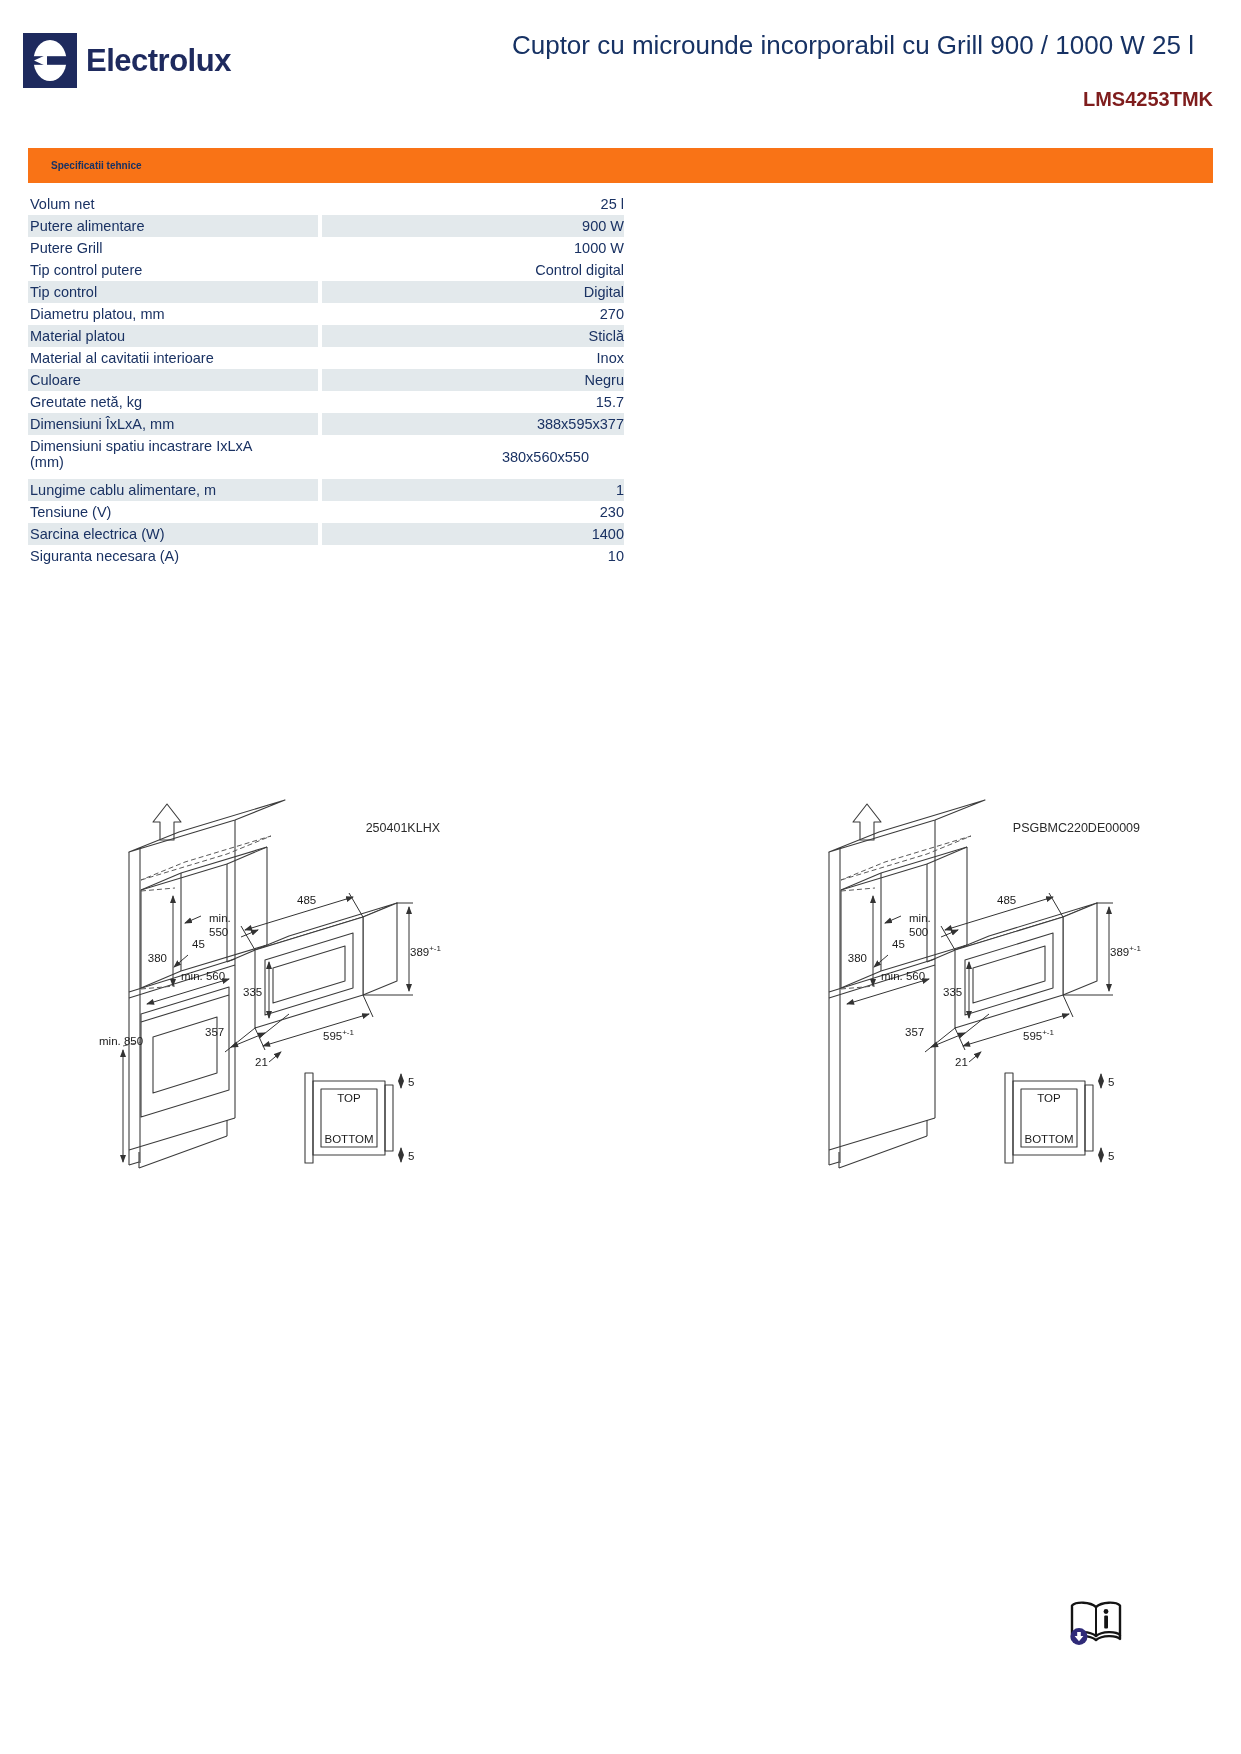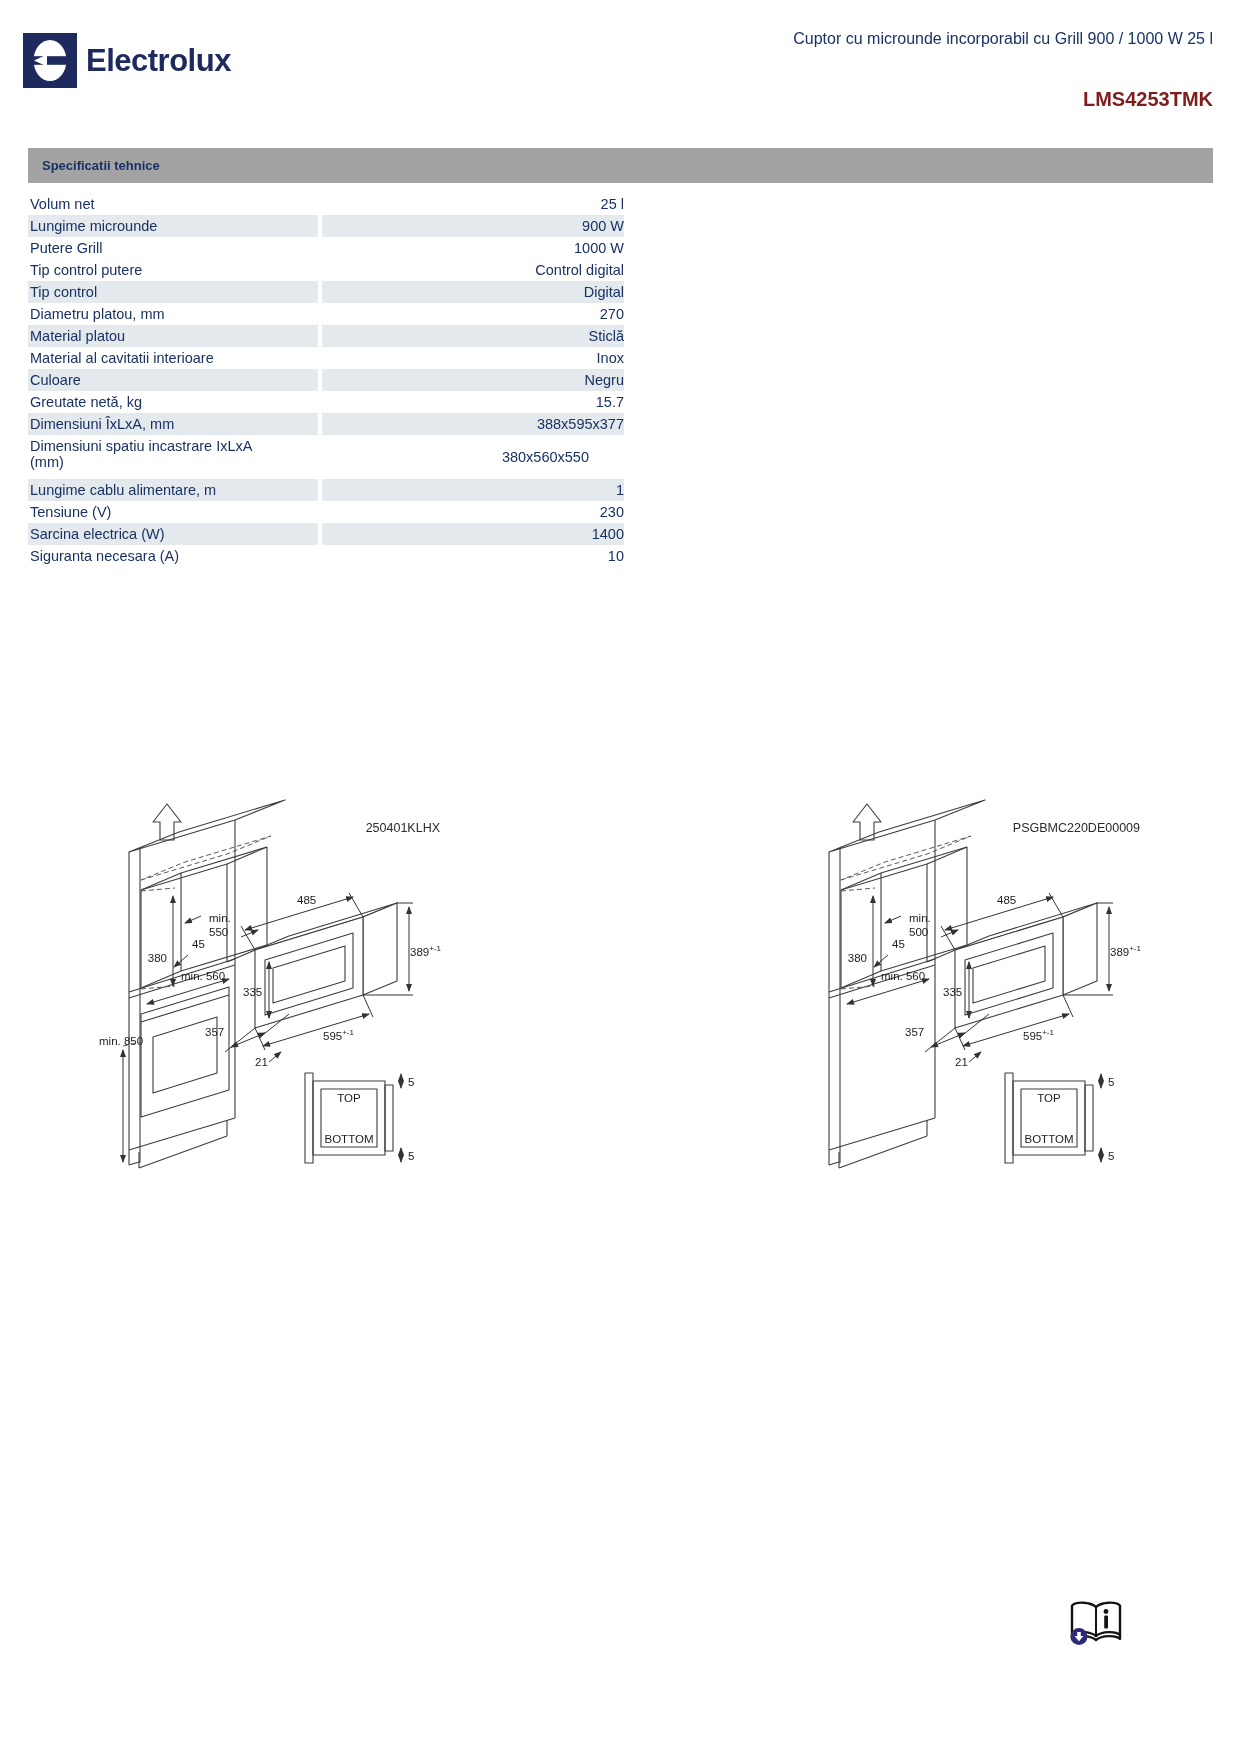--- a/index.html
+++ b/index.html
@@ -3,29 +3,29 @@
 <meta charset="utf-8">
 <style>
   html,body{margin:0;padding:0;background:#fff;}
   .page{position:relative;width:1241px;height:1754px;background:#fff;margin:0 auto;
         font-family:"Liberation Sans",sans-serif;color:#1a3263;overflow:hidden;}
 
   
   .logo{position:absolute;left:23px;top:33px;display:flex;align-items:center;}
   .logo-mark{width:54px;height:55px;display:block;}
   .wordmark{margin-left:9px;font-size:31px;font-weight:700;letter-spacing:-0.5px;color:#1e2a5e;text-align:right;}
-  .title{position:absolute;right:28px;top:30px;width:720px;text-align:right;
-         font-size:16px;color:#173264;}
+  .title{position:absolute;right:28px;top:30px;width:720px;text-align:center;
+         font-size:26px;color:#173264;}
   .model{position:absolute;right:28px;top:88px;width:400px;text-align:right;
          font-size:20px;font-weight:700;color:#7f1d1d;}
 
   
   .section-bar{position:absolute;left:28px;top:148px;width:1185px;height:35px;
-               background:#a3a3a3;line-height:35px;padding-left:14px;box-sizing:border-box;
-               font-size:13px;font-weight:700;color:#173264;}
+               background:#f97316;line-height:35px;padding-left:23px;box-sizing:border-box;
+               font-size:10px;font-weight:700;color:#173264;}
 
   
   .specs{position:absolute;left:28px;top:193px;width:596px;font-size:14.5px;}
   .spec-row{display:flex;margin-bottom:0;}
   .spec-row .cell{line-height:22px;height:22px;}
   .spec-row .label{width:290px;padding-left:2px;box-sizing:border-box;}
   .spec-row .value{width:302px;margin-left:4px;text-align:right;}
   .spec-row.shaded .label,.spec-row.shaded .value{background:#e3e9ec;}
   .spec-row.tall .cell{height:44px;}
   .spec-row.tall .label{line-height:16px;padding-top:3px;max-width:255px;}
@@ -65,21 +65,21 @@
   <div class="model">LMS4253TMK</div>
 
   <div class="section-bar">Specificatii tehnice</div>
 
   <div class="specs">
       <div class="spec-row">
       <div class="cell label">Volum net</div>
       <div class="cell value">25 l</div>
     </div>
       <div class="spec-row shaded">
-      <div class="cell label">Lungime microunde</div>
+      <div class="cell label">Putere alimentare</div>
       <div class="cell value">900 W</div>
     </div>
       <div class="spec-row">
       <div class="cell label">Putere Grill</div>
       <div class="cell value">1000 W</div>
     </div>
       <div class="spec-row">
       <div class="cell label">Tip control putere</div>
       <div class="cell value">Control digital</div>
     </div>

